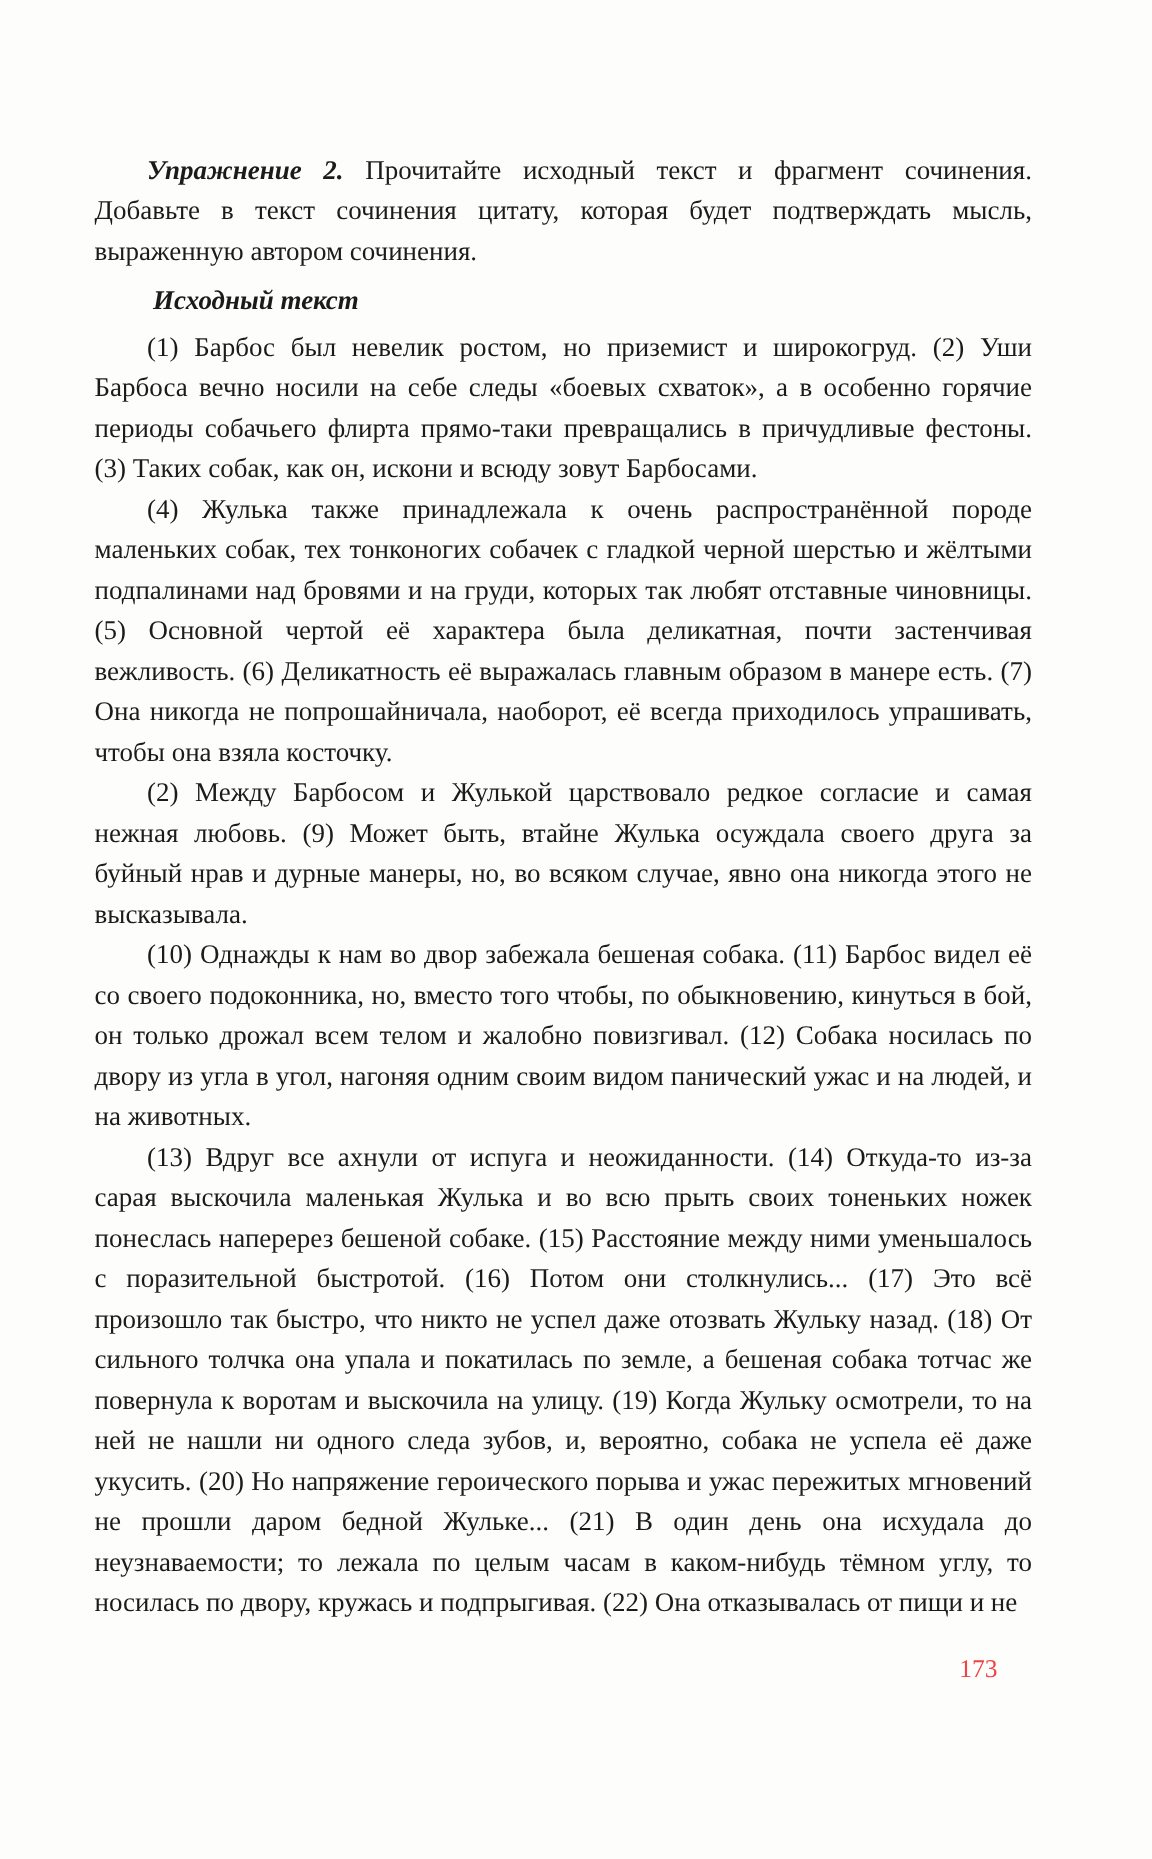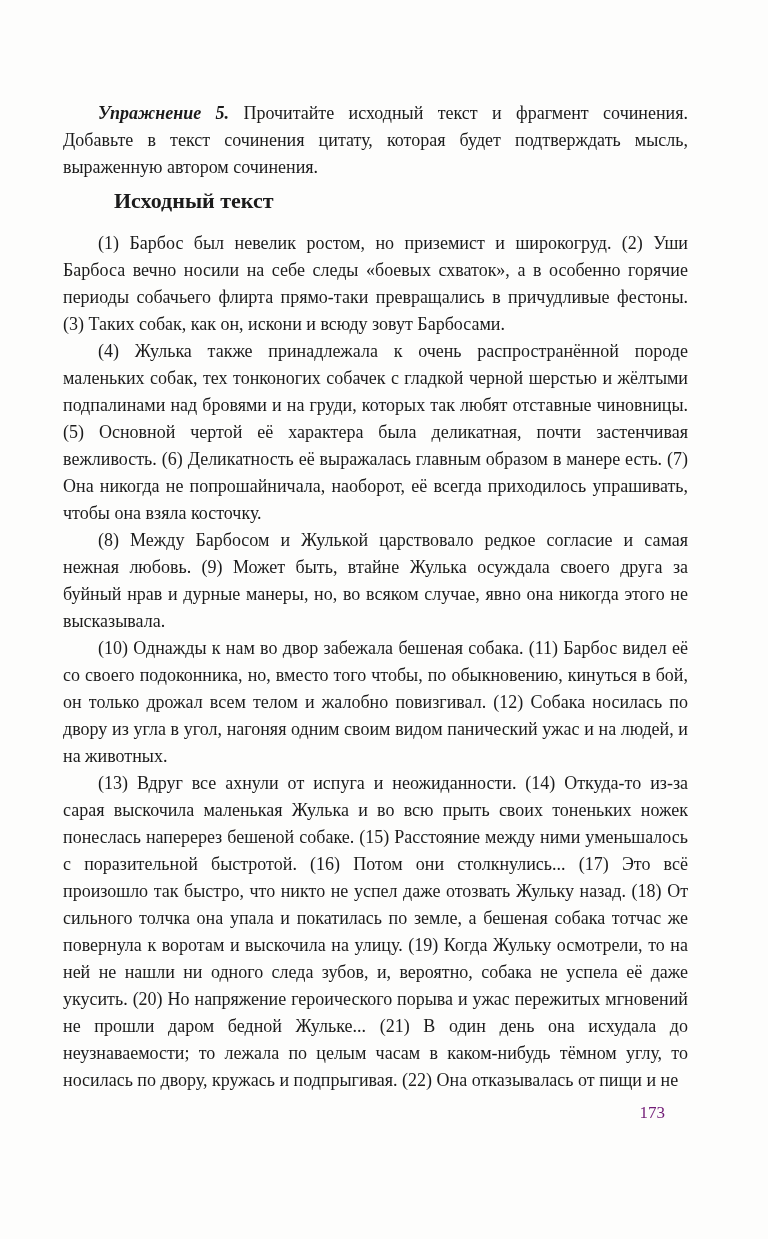--- a/index.html
+++ b/index.html
@@ -33,54 +33,55 @@
     -webkit-hyphens: auto;
   }
   p.exercise-intro {
     font-style: normal;
   }
   p.exercise-intro .exercise-label {
     font-weight: bold;
     font-style: italic;
   }
   .source-heading {
-    margin: 16px;
+    margin: 4px;
     margin-top: 6px;
-    font-size: 22px;
+    font-size: 18px;
     line-height: 27px;
     font-weight: bold;
+    font-style: italic;
     text-indent: 35px;
   }
   p.source-par {
   }
   .page-number {
     position: absolute;
     top: 1102px;
     right: 103px;
     font-size: 17px;
     line-height: 22px;
     font-style: normal;
-    color: #701a75;
+    color: #ef4444;
   }
 </style>
 </head>
 <body>
 
 <div class="book-page">
   <div class="text-block">
 
-    <p class="exercise-intro"><b class="exercise-label">Упражнение 5.</b> <span>Прочитайте исходный текст и фрагмент сочинения. Добавьте в текст сочинения цитату, которая будет подтверждать мысль, выраженную автором сочинения.</span></p>
+    <p class="exercise-intro"><b class="exercise-label">Упражнение 2.</b> <span>Прочитайте исходный текст и фрагмент сочинения. Добавьте в текст сочинения цитату, которая будет подтверждать мысль, выраженную автором сочинения.</span></p>
 
     <h3 class="source-heading">Исходный текст</h3>
 
     <p class="source-par">(1) Барбос был невелик ростом, но приземист и широкогруд. (2) Уши Барбоса вечно носили на себе следы «боевых схваток», а в особенно горячие периоды собачьего флирта прямо-таки превращались в причудливые фестоны. (3) Таких собак, как он, искони и всюду зовут Барбосами.</p>
 
     <p class="source-par">(4) Жулька также принадлежала к очень распространённой породе маленьких собак, тех тонконогих собачек с гладкой черной шерстью и жёлтыми подпалинами над бровями и на груди, которых так любят отставные чиновницы. (5) Основной чертой её характера была деликатная, почти застенчивая вежливость. (6) Деликатность её выражалась главным образом в манере есть. (7) Она никогда не попрошайничала, наоборот, её всегда приходилось упрашивать, чтобы она взяла косточку.</p>
 
-    <p class="source-par">(8) Между Барбосом и Жулькой царствовало редкое согласие и самая нежная любовь. (9) Может быть, втайне Жулька осуждала своего друга за буйный нрав и дурные манеры, но, во всяком случае, явно она никогда этого не высказывала.</p>
+    <p class="source-par">(2) Между Барбосом и Жулькой царствовало редкое согласие и самая нежная любовь. (9) Может быть, втайне Жулька осуждала своего друга за буйный нрав и дурные манеры, но, во всяком случае, явно она никогда этого не высказывала.</p>
 
     <p class="source-par">(10) Однажды к нам во двор забежала бешеная собака. (11) Барбос видел её со своего подоконника, но, вместо того чтобы, по обыкновению, кинуться в бой, он только дрожал всем телом и жалобно повизгивал. (12) Собака носилась по двору из угла в угол, нагоняя одним своим видом панический ужас и на людей, и на животных.</p>
 
     <p class="source-par">(13) Вдруг все ахнули от испуга и неожиданности. (14) Откуда-то из-за сарая выскочила маленькая Жулька и во всю прыть своих тоненьких ножек понеслась наперерез бешеной собаке. (15) Расстояние между ними уменьшалось с поразительной быстротой. (16) Потом они столкнулись... (17) Это всё произошло так быстро, что никто не успел даже отозвать Жульку назад. (18) От сильного толчка она упала и покатилась по земле, а бешеная собака тотчас же повернула к воротам и выскочила на улицу. (19) Когда Жульку осмотрели, то на ней не нашли ни одного следа зубов, и, вероятно, собака не успела её даже укусить. (20) Но напряжение героического порыва и ужас пережитых мгновений не прошли даром бедной Жульке... (21) В один день она исхудала до неузнаваемости; то лежала по целым часам в каком-нибудь тёмном углу, то носилась по двору, кружась и подпрыгивая. (22) Она отказывалась от пищи и не</p>
 
   </div>
 
   <div class="page-number">173</div>
 </div>
 

